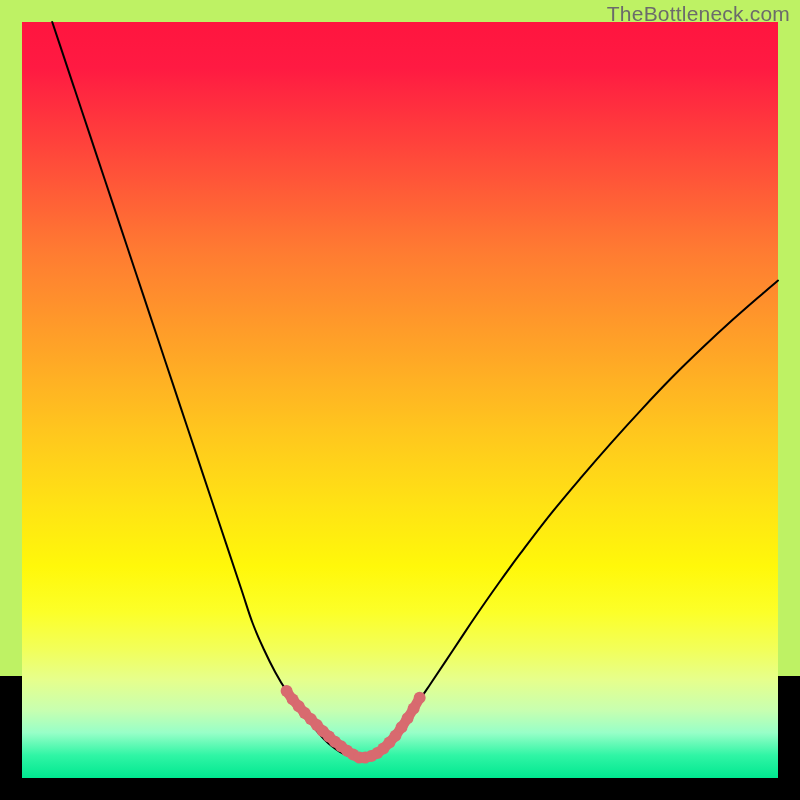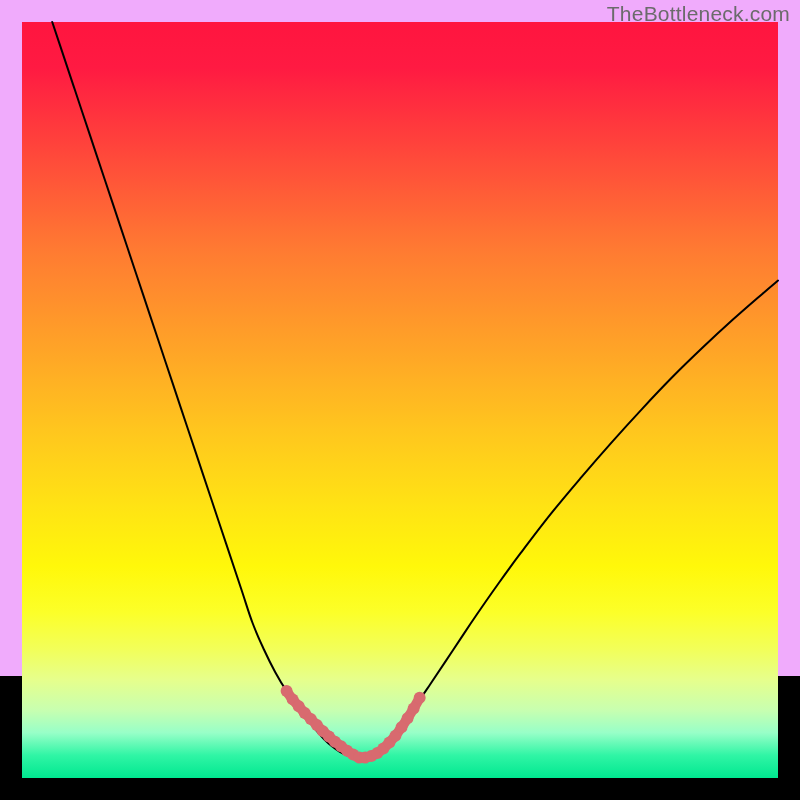--- a/index.html
+++ b/index.html
@@ -8,21 +8,21 @@
     width: 800px;
     height: 800px;
     background: #000;
     font-family: Arial, Helvetica, sans-serif;
     overflow: hidden;
   }
   .frame {
     position: relative;
     width: 800px;
     height: 676px;
-    background: #f0abfc;
+    background: #bef264;
   }
   .plot-area {
     position: absolute;
     left: 22px;
     top: 22px;
     width: 756px;
     height: 756px;
     background: linear-gradient(to bottom,
       #ff153f 0%,
       #ff1a42 6%,

